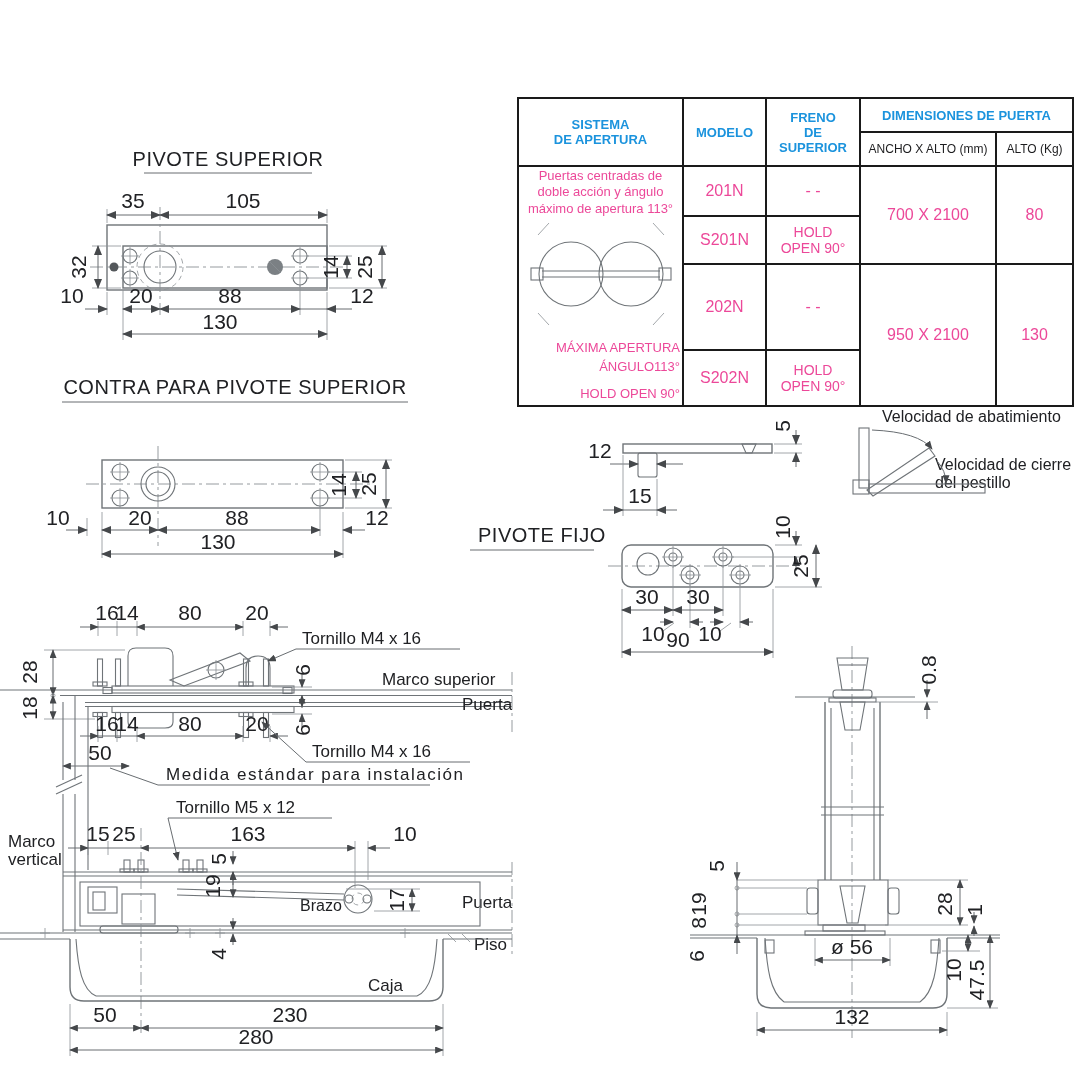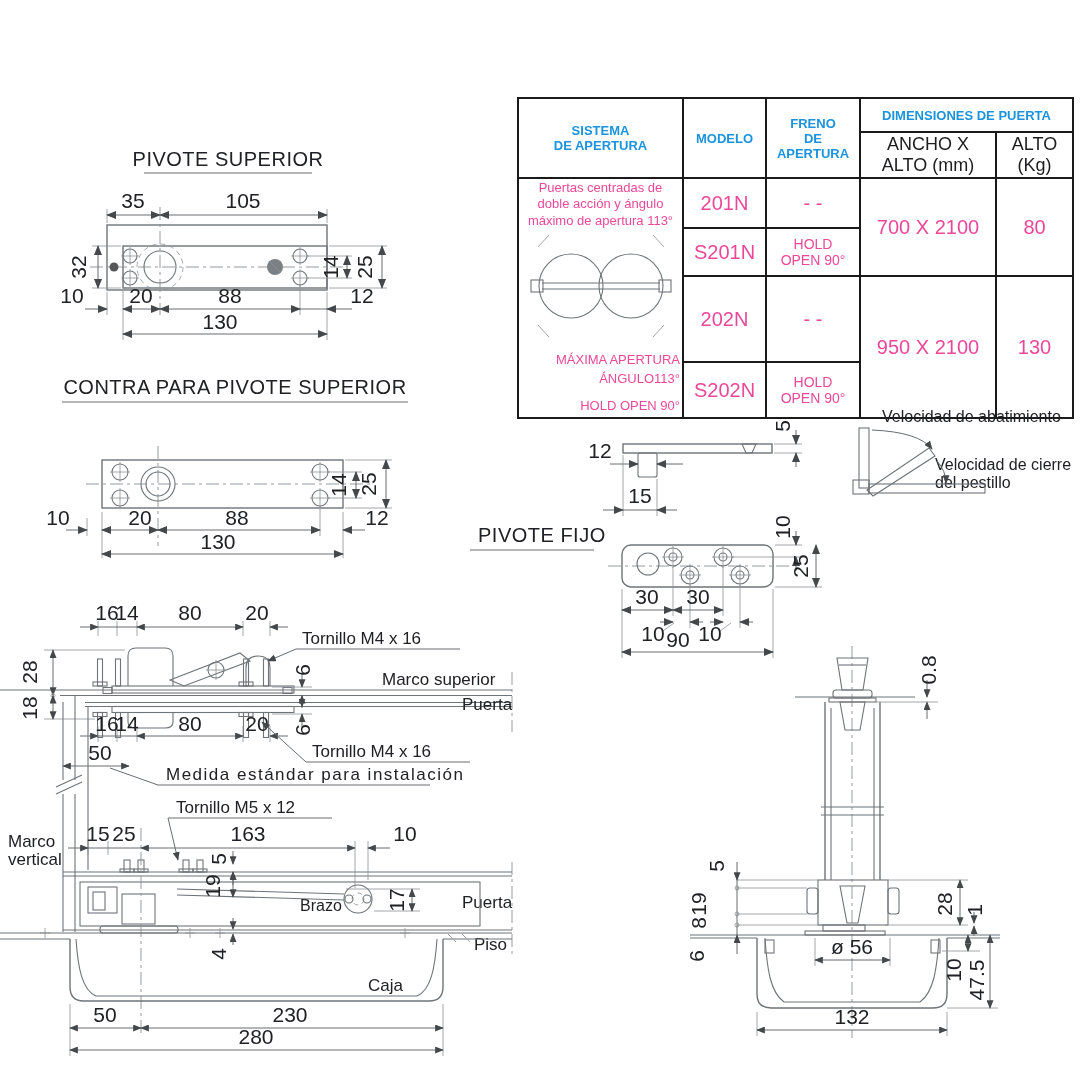--- a/index.html
+++ b/index.html
@@ -5,22 +5,22 @@
   html,body{margin:0;padding:0;background:#fff;}
   #page{position:relative;width:1080px;height:1080px;background:#ffffff;overflow:hidden;
         font-family:"Liberation Sans",sans-serif;}
   #main-title{position:absolute;left:16px;top:36px;font-size:40px;font-weight:800;
         letter-spacing:0px;color:#1191d3;white-space:nowrap;}
   
   .spec{position:absolute;left:517px;top:97px;border-collapse:collapse;table-layout:fixed;}
   .spec th,.spec td{border:2px solid #1a1a1a;text-align:center;vertical-align:middle;
         padding:1px 2px;color:#ec4899;}
   .spec th{color:#1b93dd;font-size:13px;font-weight:bold;}
-  .spec .sub{color:#1d1d1f;font-weight:normal;font-size:18px;margin-top:33px;}
-  .mod{font-size:20px;}
+  .spec .sub{color:#1d1d1f;font-weight:normal;font-size:12px;margin-top:33px;}
+  .mod{font-size:16px;}
   .small{font-size:13px;line-height:1.25;}
   .prewrap{white-space:pre-line;}
   .cap{font-size:13px;line-height:1.45;text-align:right;}
   
   svg{position:absolute;overflow:visible;}
   svg text{font-family:"Liberation Sans",sans-serif;fill:#202124;}
   .ol{fill:none;stroke:#6f7478;stroke-width:1.4;}
   .ol2{fill:none;stroke:#6f7478;stroke-width:1.1;}
   .dl{stroke:#686d71;stroke-width:1;fill:none;}
   .xl{stroke:#8b9094;stroke-width:0.8;fill:none;}
@@ -46,21 +46,21 @@
         <col style="width:136px">
         <col style="width:77px">
       </colgroup>
     <tbody>
         <tr style="height:34px">
       <th rowspan="2" class="prewrap">SISTEMA
 DE APERTURA</th>
       <th rowspan="2">MODELO</th>
       <th rowspan="2" class="prewrap">FRENO
 DE
-APERTURA</th>
+SUPERIOR</th>
       <th colspan="2">DIMENSIONES DE PUERTA</th>
     </tr>
     <tr style="height:34px">
       <th class="sub">ANCHO X ALTO (mm)</th>
       <th class="sub">ALTO (Kg)</th>
     </tr>
     <tr style="height:50px">
       <td rowspan="4">
         <div class="small prewrap">Puertas centradas de
 doble acción y ángulo

